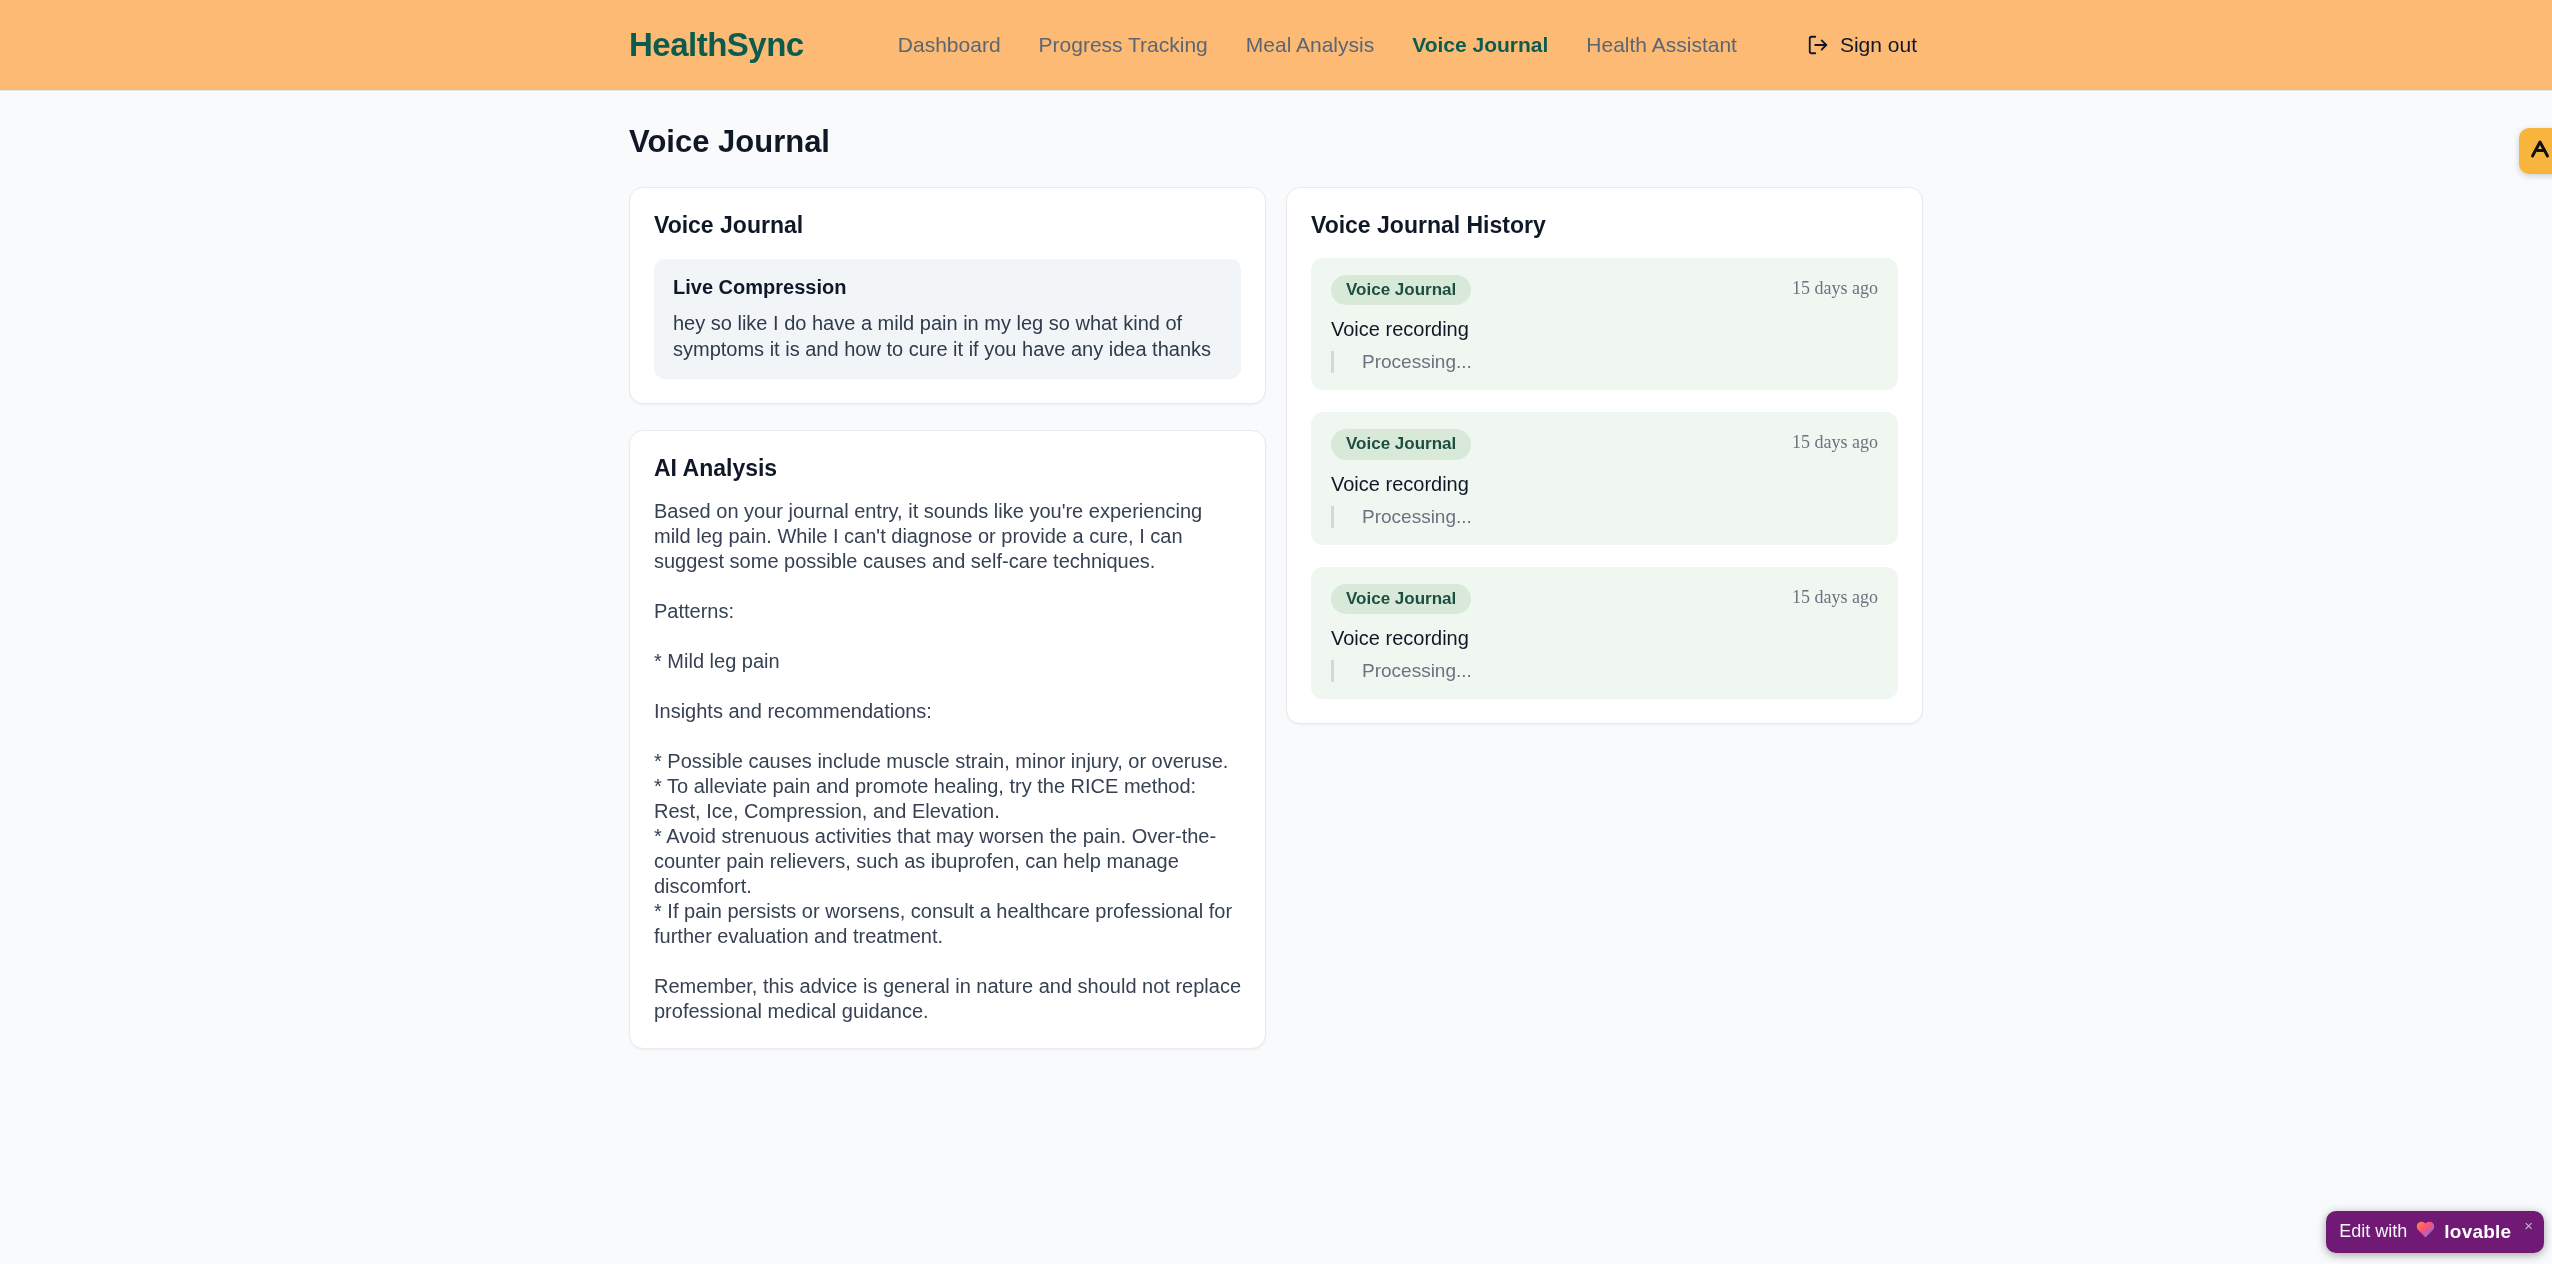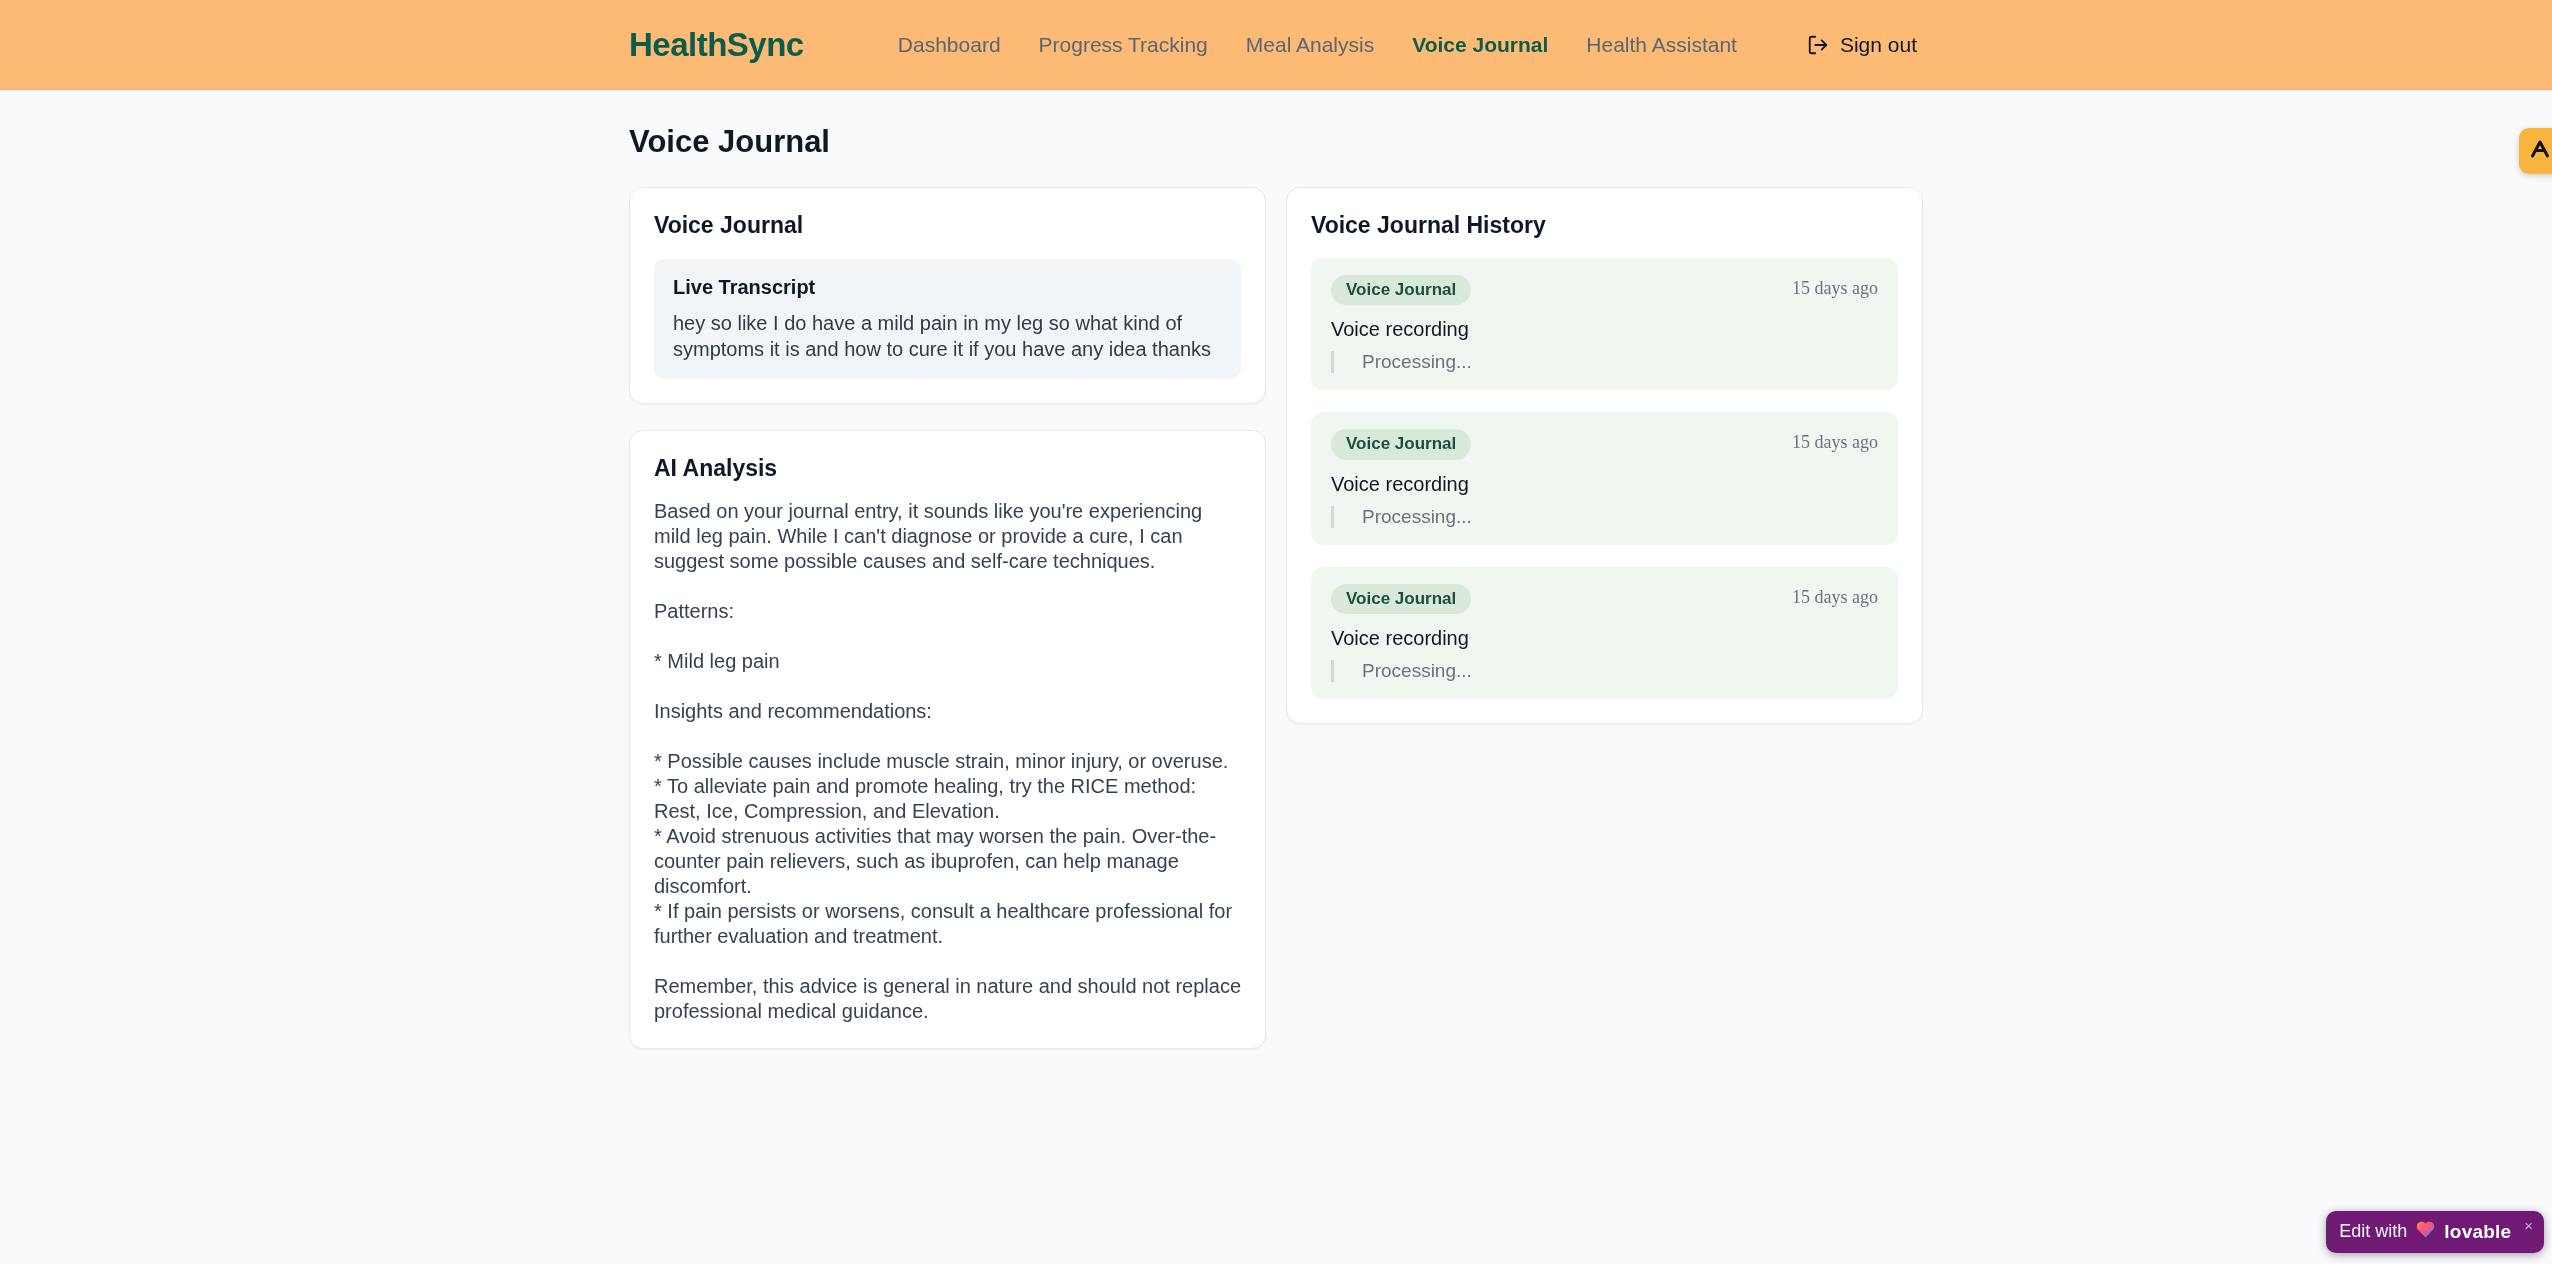--- a/index.html
+++ b/index.html
@@ -100,21 +100,21 @@
   <div class="container">
     <h1 class="page-title">Voice Journal</h1>
 
     <div class="grid">
 
       <div class="col">
 
         <section class="card">
           <h2 class="card-title">Voice Journal</h2>
           <div class="transcript">
-            <h3 class="transcript-title">Live Transcript</h3>
+            <h3 class="transcript-title">Live Compression</h3>
             <p class="transcript-text">hey so like I do have a mild pain in my leg so what kind of symptoms it is and how to cure it if you have any idea thanks</p>
           </div>
         </section>
 
         <section class="card">
           <h2 class="card-title">AI Analysis</h2>
           <div class="analysis-body">Based on your journal entry, it sounds like you're experiencing mild leg pain. While I can't diagnose or provide a cure, I can suggest some possible causes and self-care techniques.
 
 Patterns:
 

